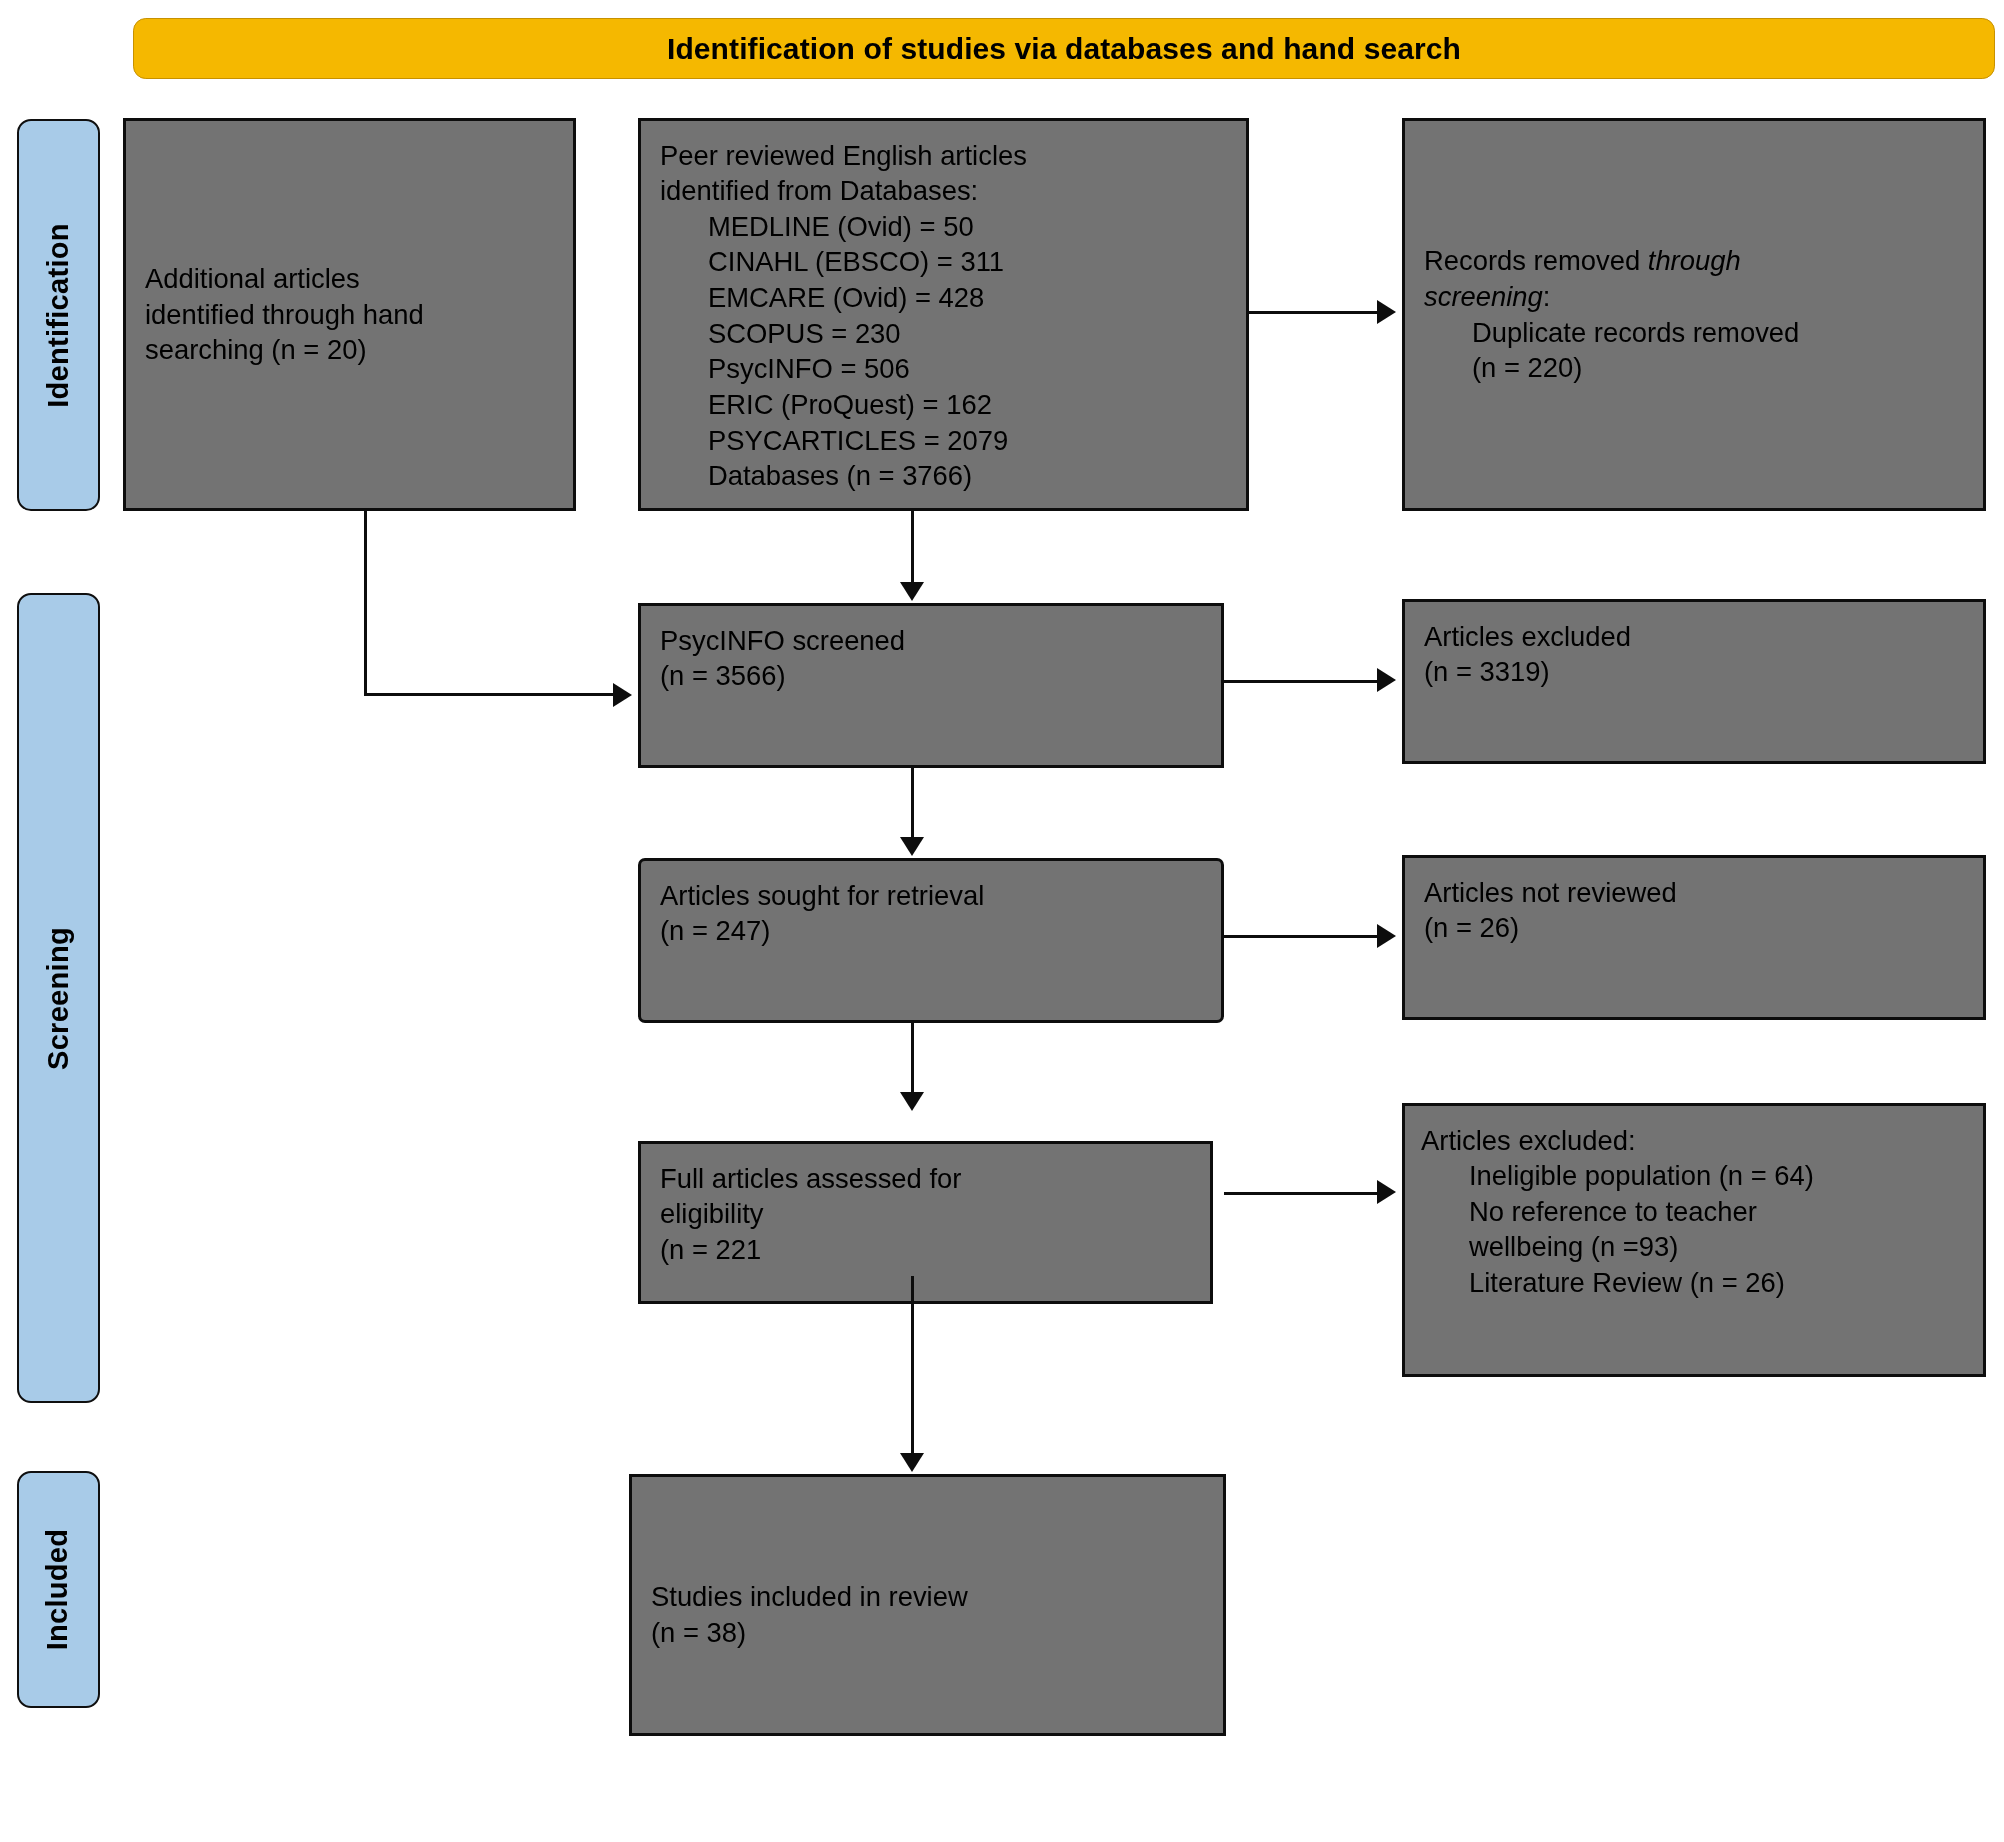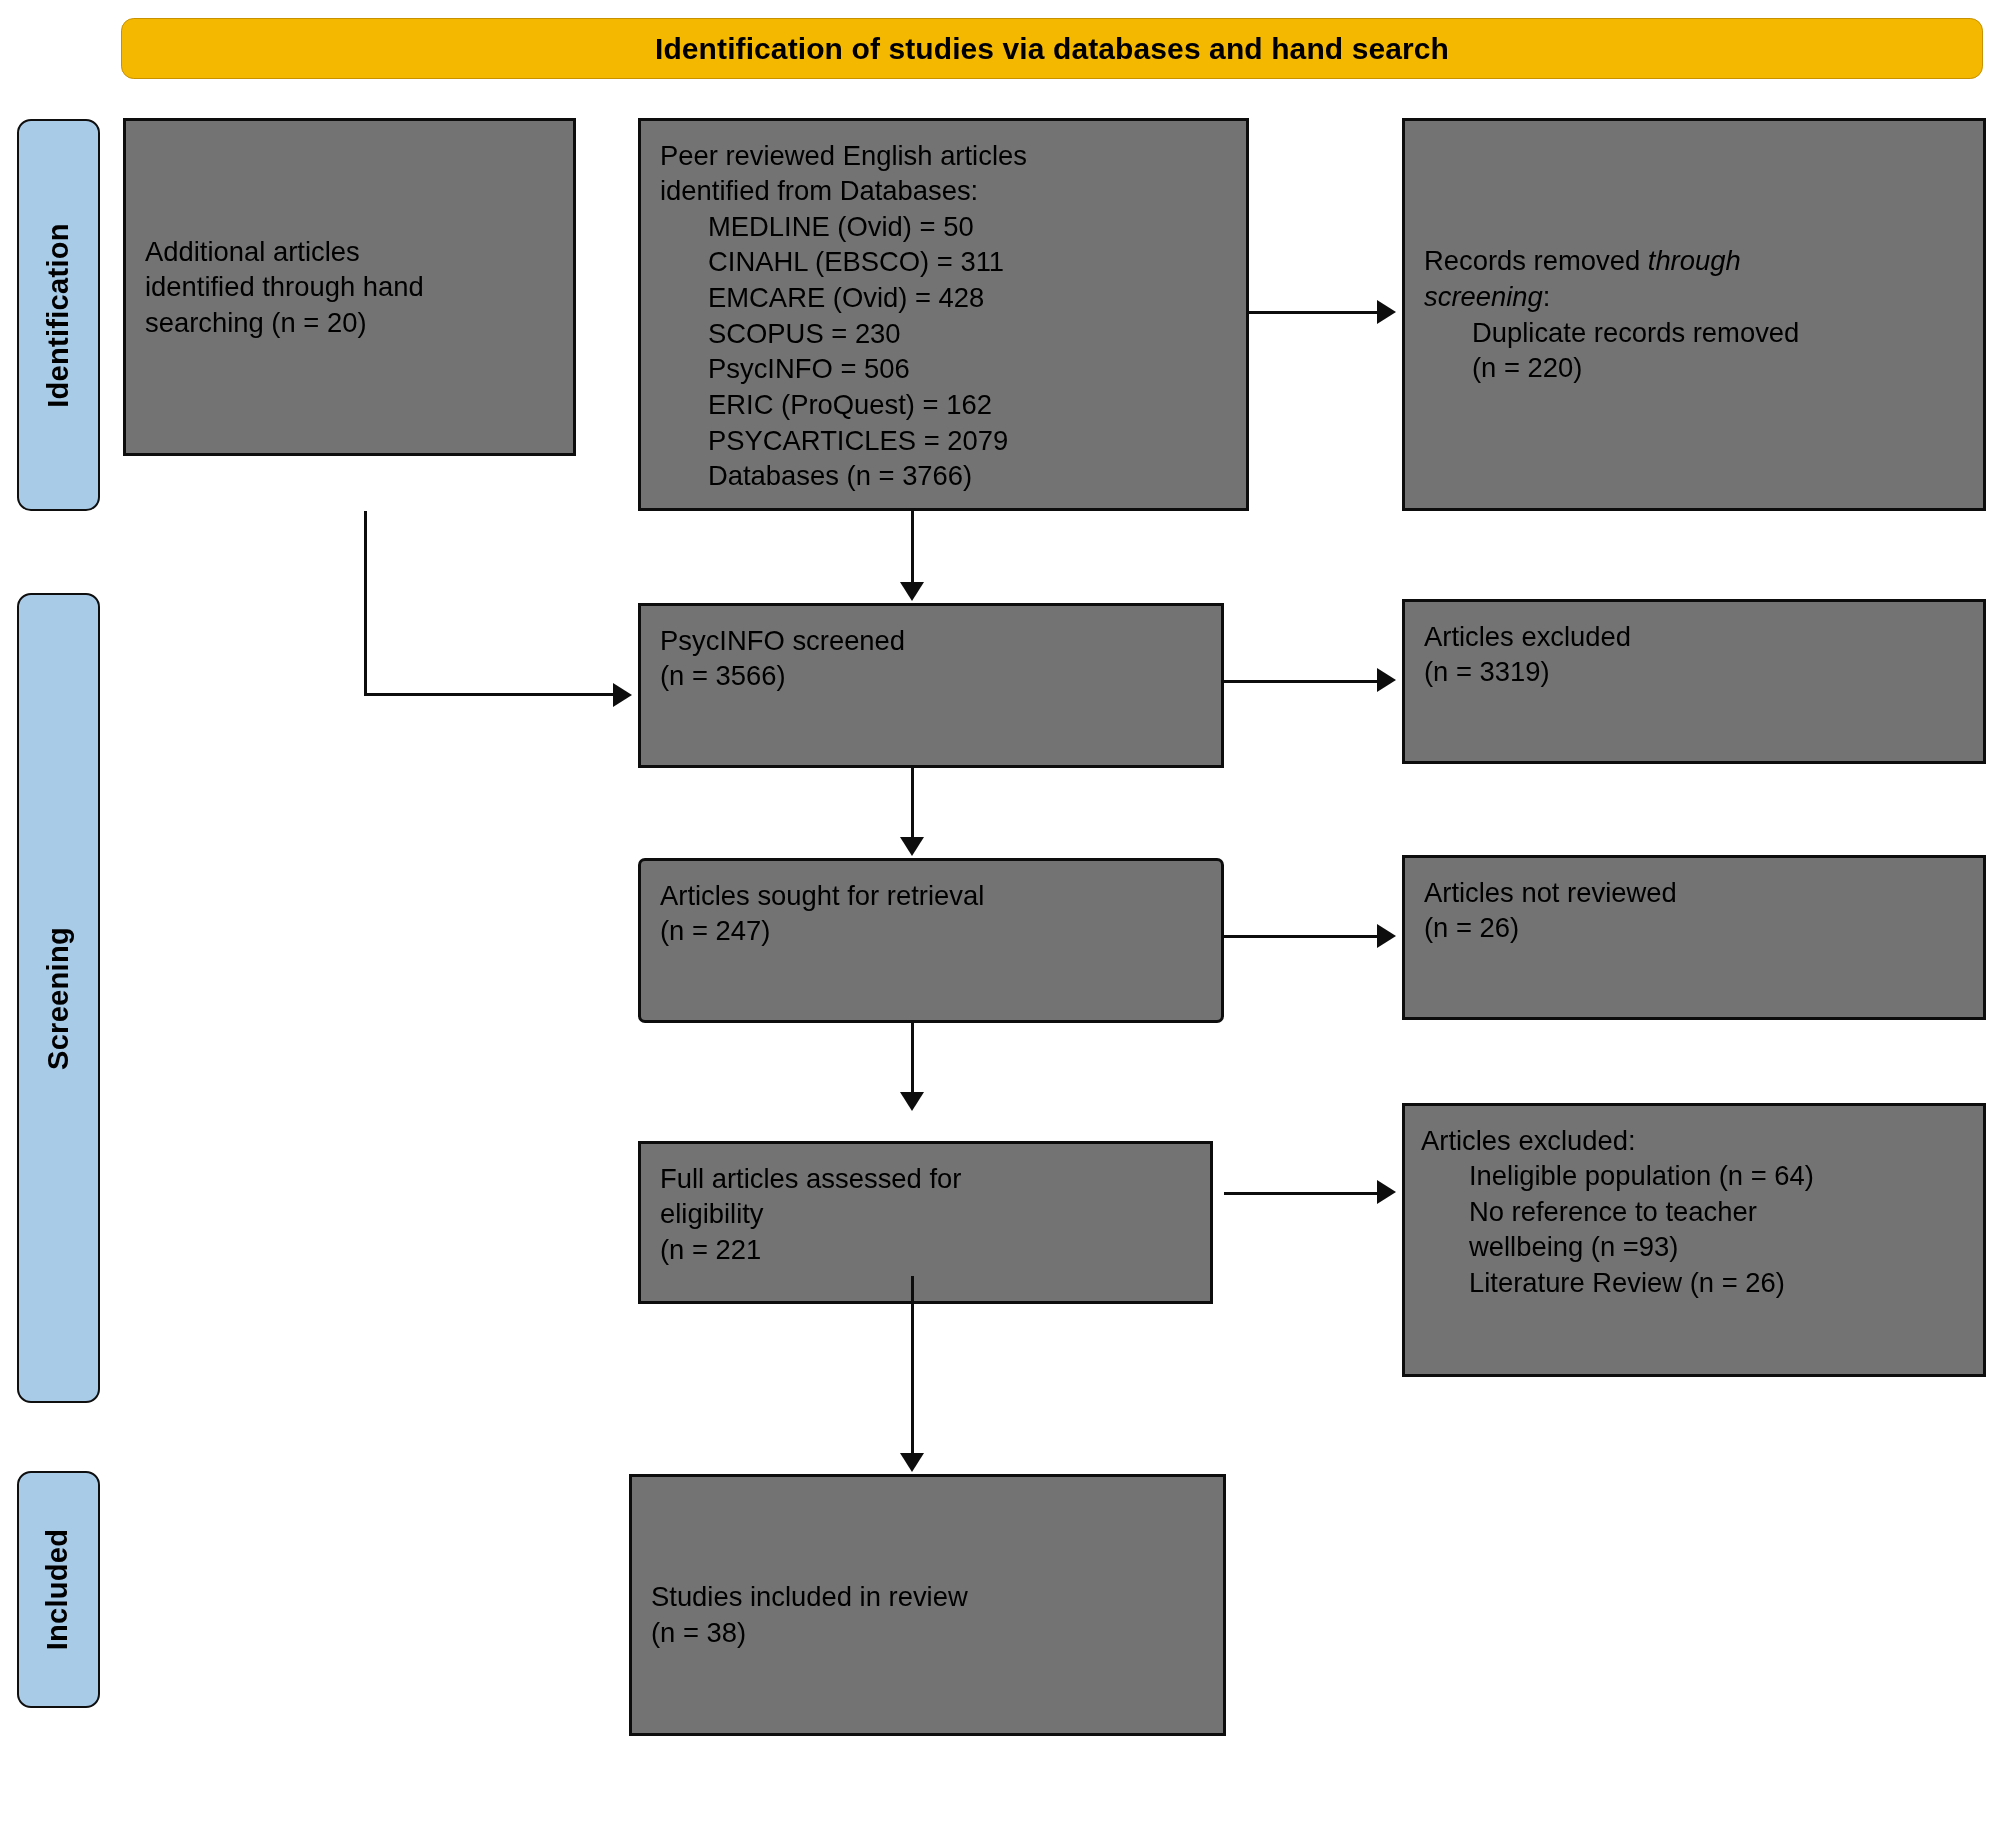--- a/index.html
+++ b/index.html
@@ -2,21 +2,21 @@
 <html style="font-size:10.2px"><head>
 <meta charset="utf-8">
 <style>
   html,body{margin:0;padding:0;background:#ffffff;}
   body{font-family:"Liberation Sans", sans-serif;}
   #root{position:relative;width:2005px;height:1843px;background:#fff;overflow:hidden;}
 
   
   .banner{
     position:absolute;
-    left:121px; top:18px; width:1862px; height:61px;
+    left:133px; top:18px; width:1862px; height:61px;
     background:#F5B800;
     border:1.9px solid #C79100;
     border-radius:12.8px;
     display:flex; align-items:center; justify-content:center;
     box-sizing:border-box;
   }
   .banner-text{
     font-size:30px; font-weight:bold; color:#000;
     letter-spacing:0.1px; white-space:nowrap;
   }
@@ -56,21 +56,21 @@
   .box .line{
     font-size:27.4px;
     line-height:1.30;
     color:#000;
     white-space:pre-wrap;
   }
   .box.top-align{ justify-content:flex-start; }
   .indent{ padding-left:48px; }
   .ital{ font-style:italic; }
 
-  #box-hand      { left:123px;  top:118px;  width:453px;  height:338px; }
+  #box-hand      { left:123px;  top:118px;  width:453px;  height:393px; }
   #box-databases { left:638px; top:118px;  width:611px;  height:393px; }
   #box-removed   { left:1402px; top:118px;  width:584px;  height:393px; }
 
   #box-screened  { left:638px; top:603px;  width:586px;  height:165px; }
   #box-excluded1 { left:1402px; top:599px;  width:584px;  height:165px; }
 
   #box-sought    { left:638px; top:858px; width:586px;  height:165px;border-radius:7px; }
   #box-notretr   { left:1402px; top:855px; width:584px;  height:165px; }
 
   #box-full      { left:638px; top:1141px; width:575px;  height:163px; }

